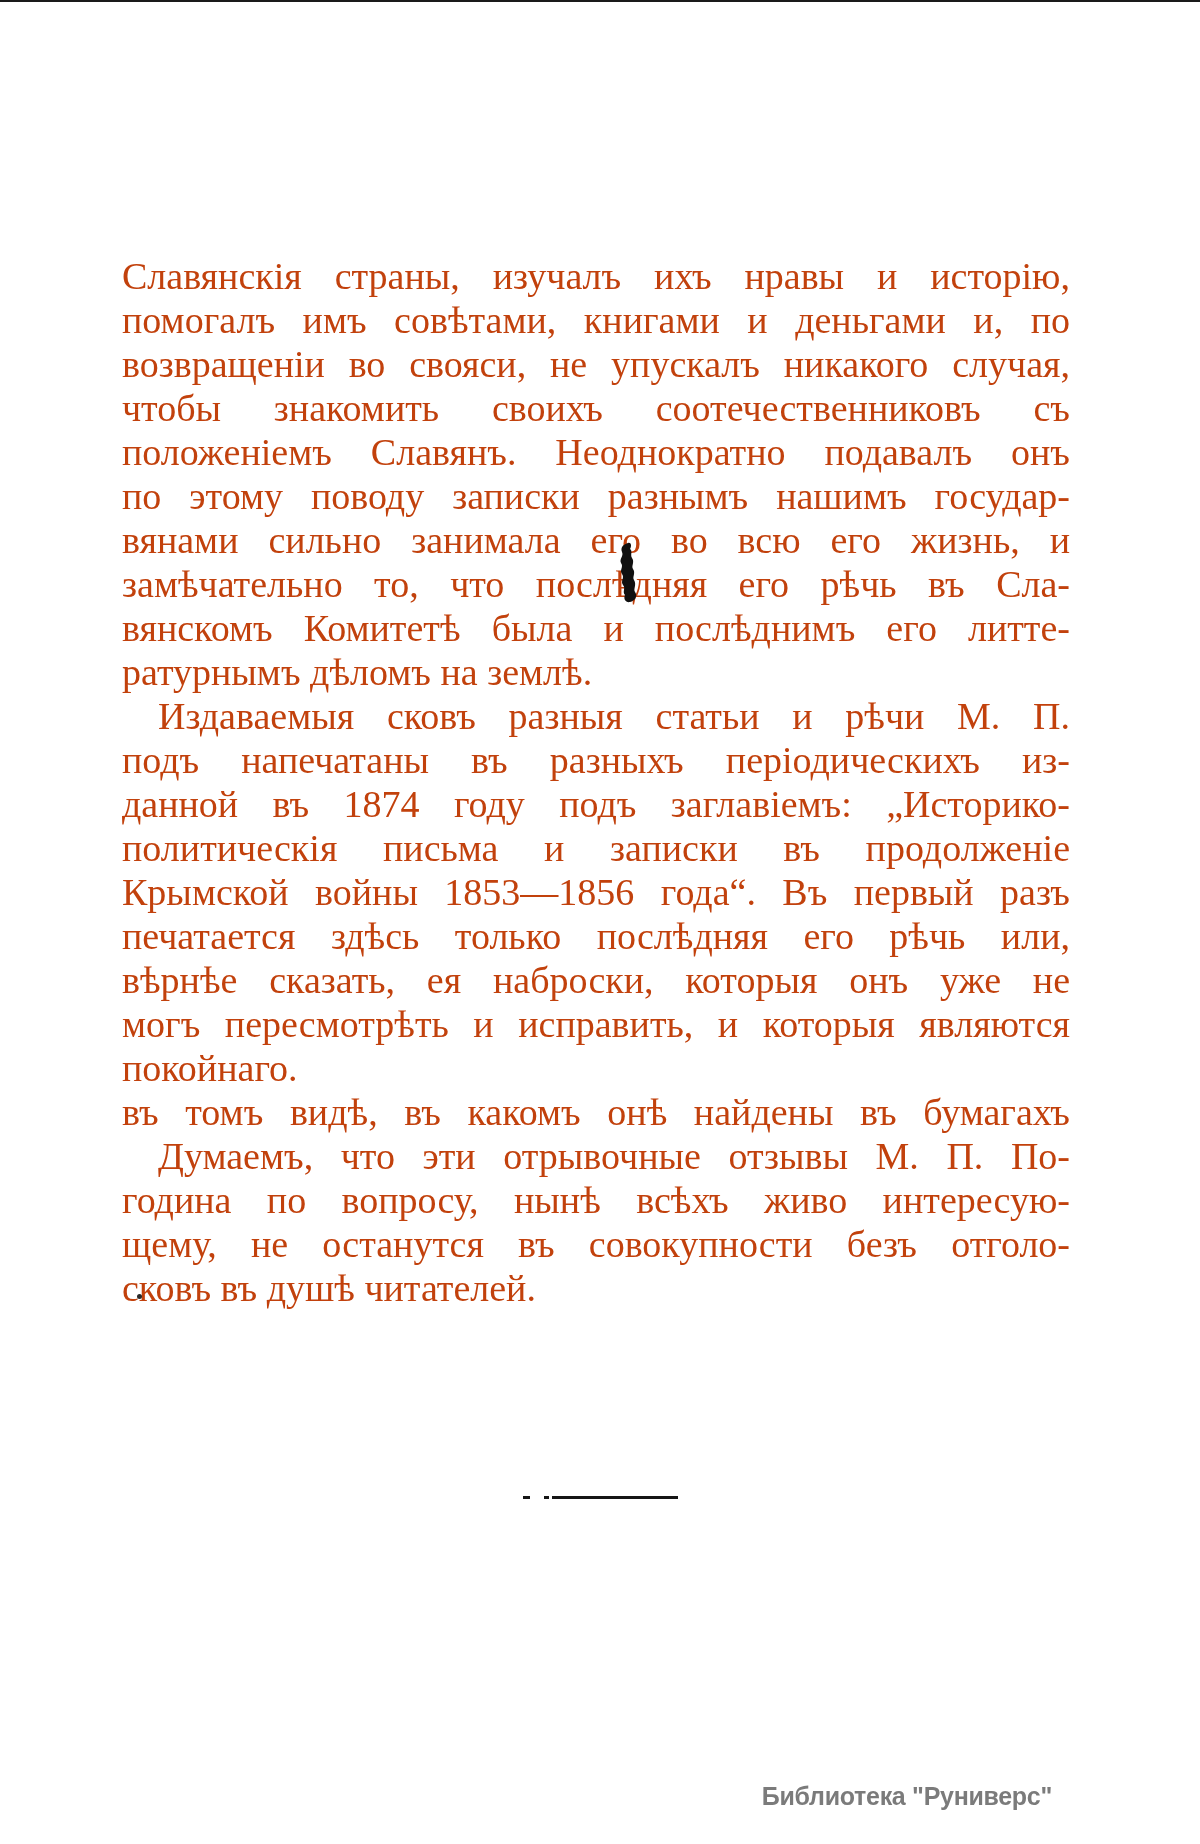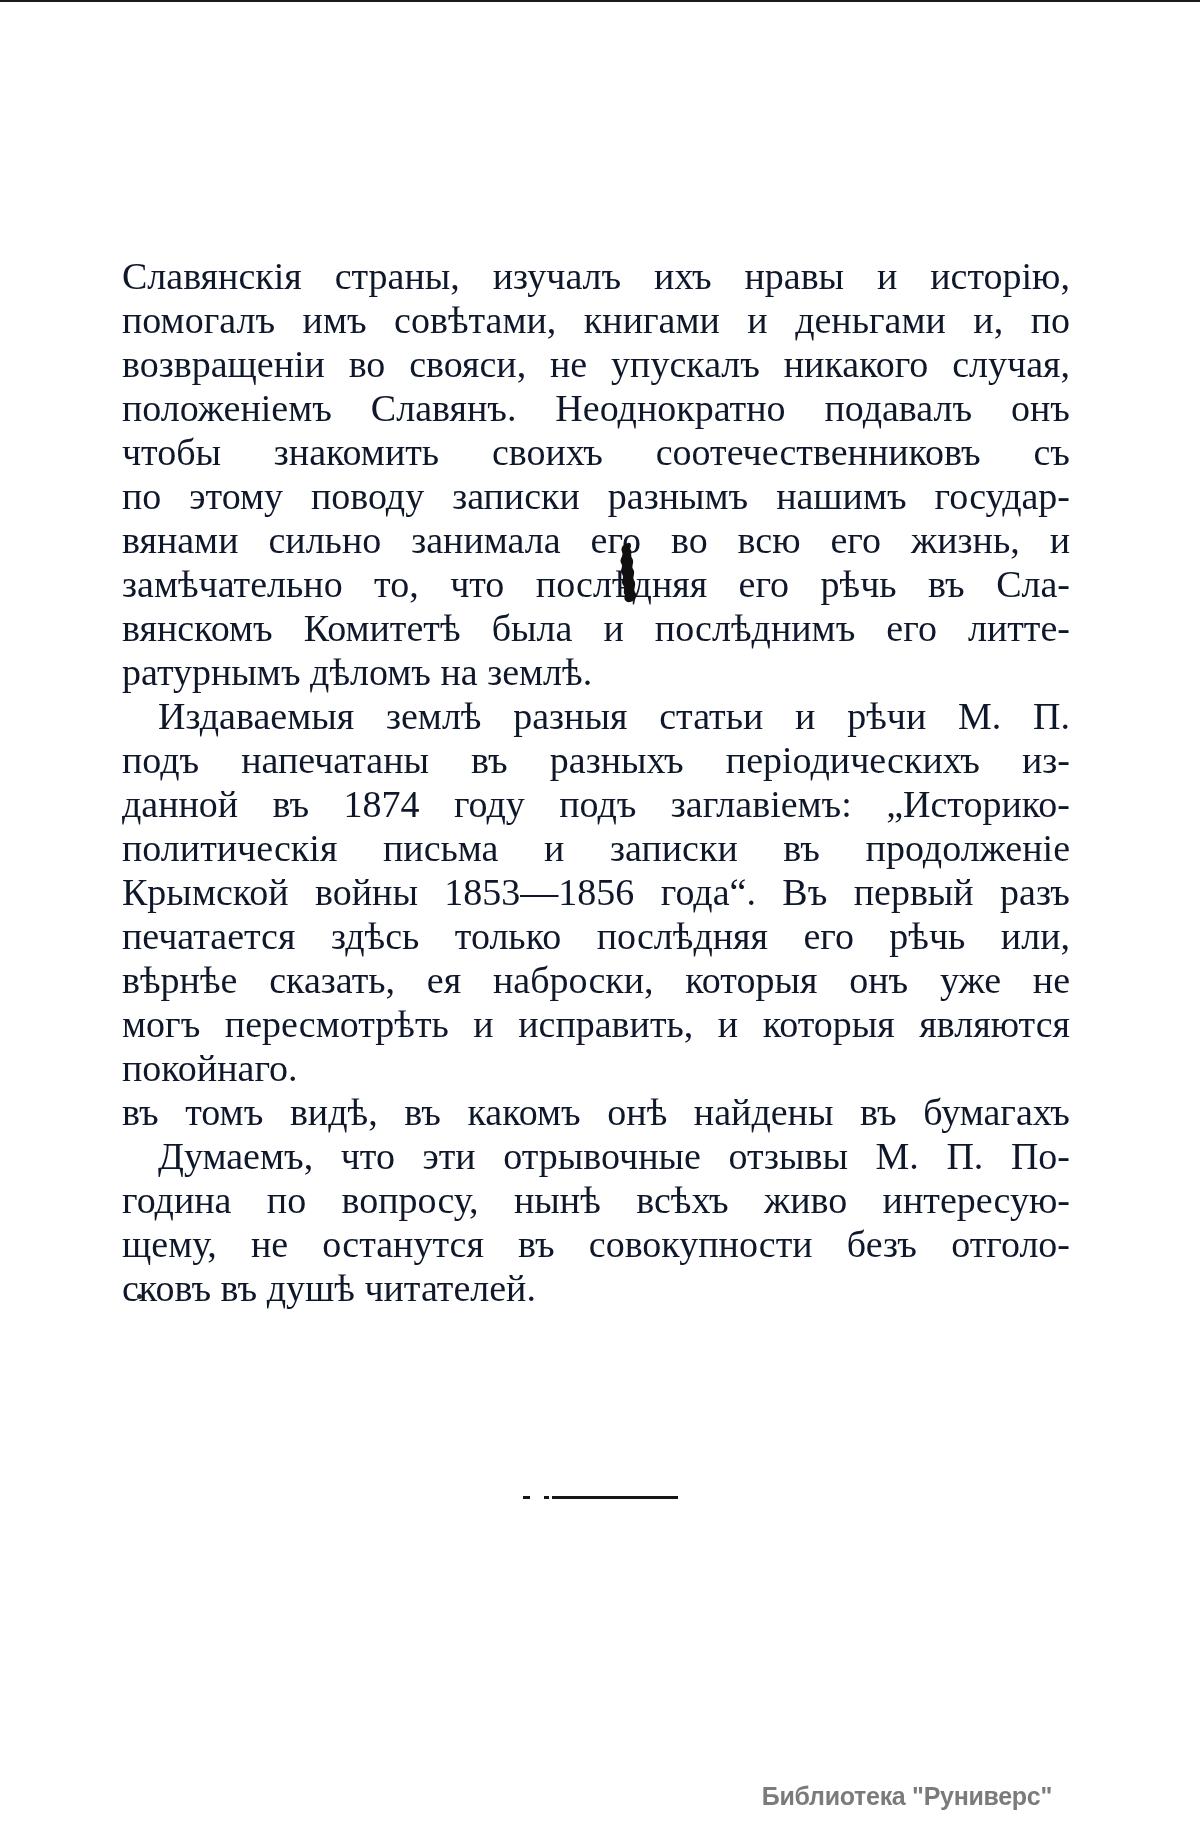--- a/index.html
+++ b/index.html
@@ -15,21 +15,21 @@
     overflow: hidden;
     box-sizing: border-box;
     border-top: 2px solid #1a1a1a;
     font-family: "Liberation Serif", "DejaVu Serif", serif;
   }
   .text-block {
     position: absolute;
     left: 122px;
     top: 252px;
     width: 948px;
-    color: #0f172a;
+    color: #c2410c;
     font-size: 38px;
     line-height: 44px;
     letter-spacing: 0;
   }
   .paragraph { margin: 0; padding: 0; }
   .text-line {
     height: 44px;
     text-align: justify;
     text-align-last: justify;
     overflow: visible;
@@ -92,30 +92,30 @@
 </head>
 <body>
 
 <div class="page">
 
   <div class="text-block">
       <div class="paragraph">
         <div class="text-line">Славянскія страны, изучалъ ихъ нравы и исторію,</div>
         <div class="text-line">помогалъ имъ совѣтами, книгами и деньгами и, по</div>
         <div class="text-line">возвращеніи во свояси, не упускалъ никакого случая,</div>
+        <div class="text-line">чтобы знакомить своихъ соотечественниковъ съ</div>
         <div class="text-line">положеніемъ Славянъ. Неоднократно подавалъ онъ</div>
-        <div class="text-line">чтобы знакомить своихъ соотечественниковъ съ</div>
         <div class="text-line">по этому поводу записки разнымъ нашимъ государ-</div>
         <div class="text-line">вянами сильно занимала его во всю его жизнь, и</div>
         <div class="text-line">замѣчательно то, что послѣдняя его рѣчь въ Сла-</div>
         <div class="text-line">вянскомъ Комитетѣ была и послѣднимъ его литте-</div>
         <div class="text-line last">ратурнымъ дѣломъ на землѣ.</div>
       </div>
       <div class="paragraph indent">
-        <div class="text-line">Издаваемыя землѣ разныя статьи и рѣчи М. П.</div>
+        <div class="text-line">Издаваемыя сковъ разныя статьи и рѣчи М. П.</div>
         <div class="text-line">подъ напечатаны въ разныхъ періодическихъ из-</div>
         <div class="text-line">данной въ 1874 году подъ заглавіемъ: „Историко-</div>
         <div class="text-line">политическія письма и записки въ продолженіе</div>
         <div class="text-line">Крымской войны 1853—1856 года“. Въ первый разъ</div>
         <div class="text-line">печатается здѣсь только послѣдняя его рѣчь или,</div>
         <div class="text-line">вѣрнѣе сказать, ея наброски, которыя онъ уже не</div>
         <div class="text-line">могъ пересмотрѣть и исправить, и которыя являются</div>
         <div class="text-line last">покойнаго.</div>
         <div class="text-line">въ томъ видѣ, въ какомъ онѣ найдены въ бумагахъ</div>
       </div>

